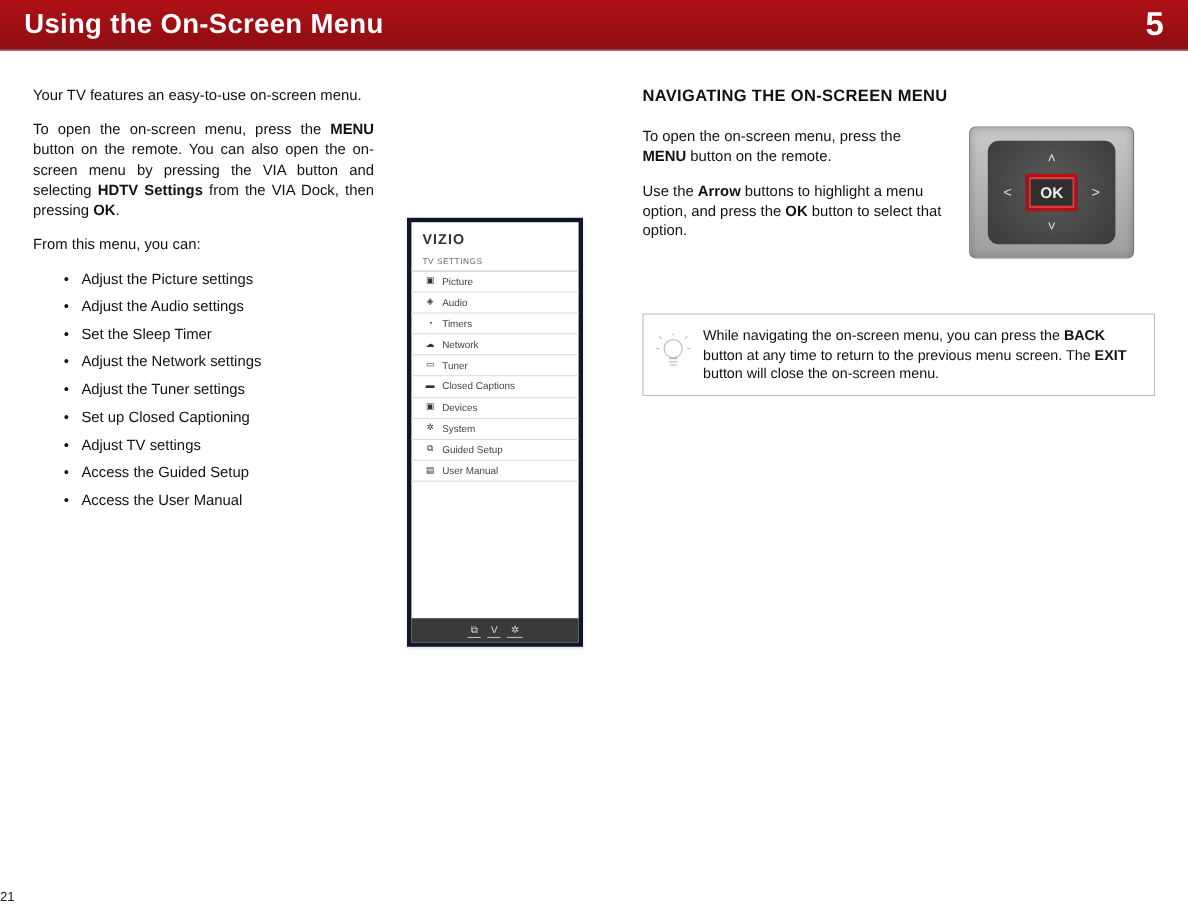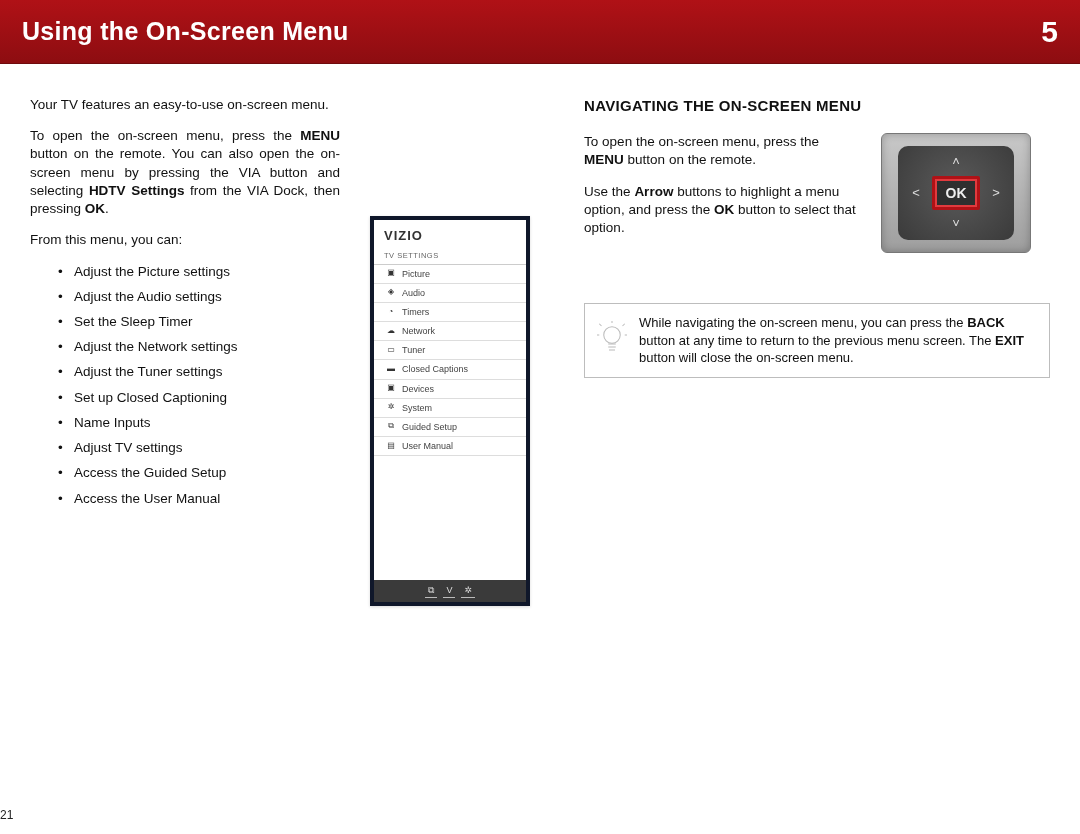--- a/index.html
+++ b/index.html
@@ -6,21 +6,21 @@
   body {
     width: 1080px;
     height: 834px;
     font-family: "Helvetica Neue", Arial, sans-serif;
     background: #fff;
     color: #111;
     position: relative;
     overflow: hidden;
   }
   .header {
-    height: 64px;
+    height: 46px;
     background: linear-gradient(to bottom, #b01116 0%, #8d0d11 100%);
     border-bottom: 1px solid #6f0a0d;
     display: flex;
     justify-content: space-between;
     align-items: center;
     padding: 0 22px;
     color: #fff;
   }
   .header h1 {
     font-size: 25px;
@@ -224,21 +224,20 @@
 
       <p class="para">From this menu, you can:</p>
 
       <ul class="menu-list">
         <li>Adjust the Picture settings</li>
         <li>Adjust the Audio settings</li>
         <li>Set the Sleep Timer</li>
         <li>Adjust the Network settings</li>
         <li>Adjust the Tuner settings</li>
         <li>Set up Closed Captioning</li>
-        <li>Name Inputs</li>
         <li>Adjust TV settings</li>
         <li>Access the Guided Setup</li>
         <li>Access the User Manual</li>
       </ul>
     </div>
 
     <div class="panel">
       <div class="panel-logo">VIZIO</div>
       <div class="panel-section-label">TV SETTINGS</div>
       <div class="panel-items">

